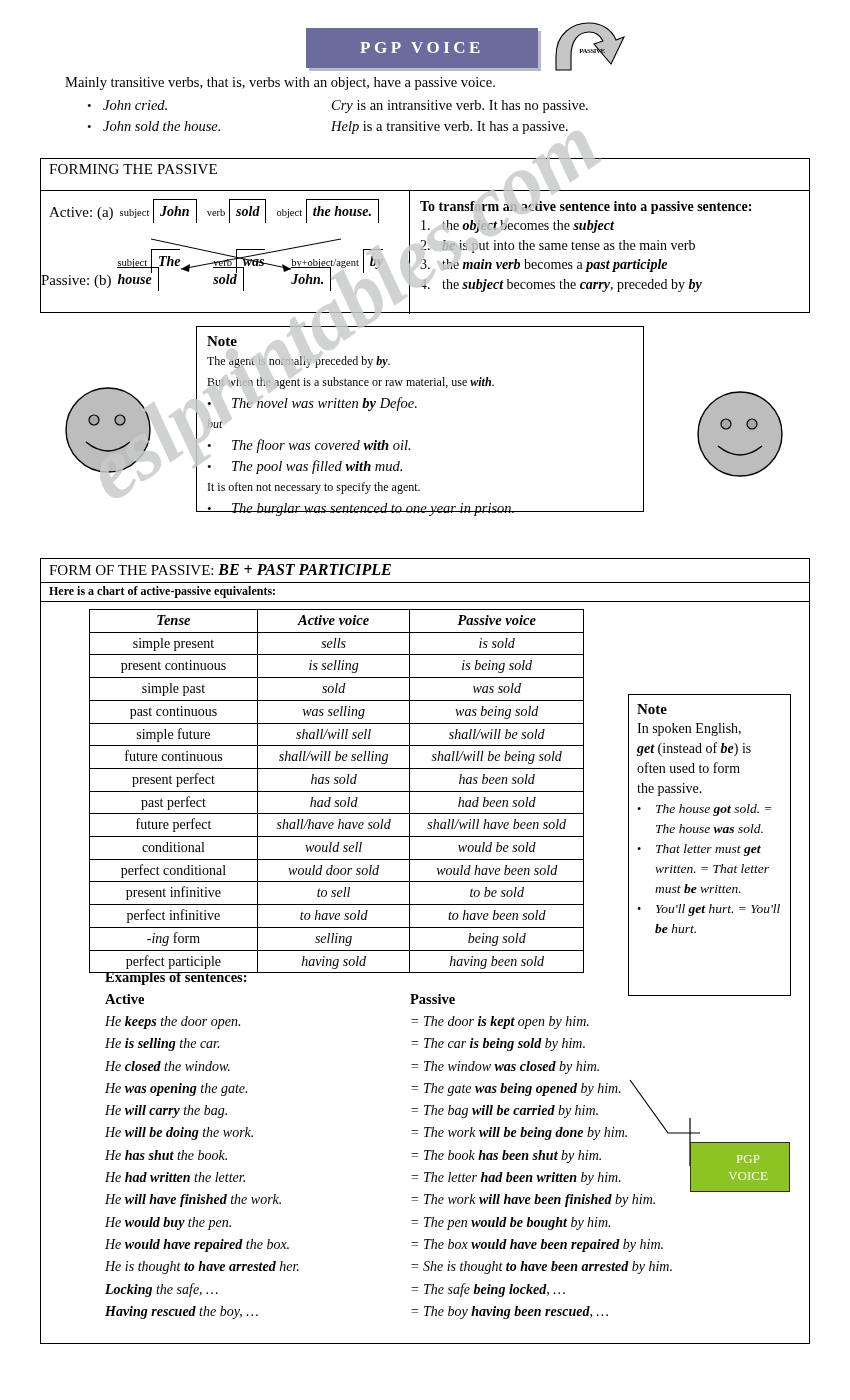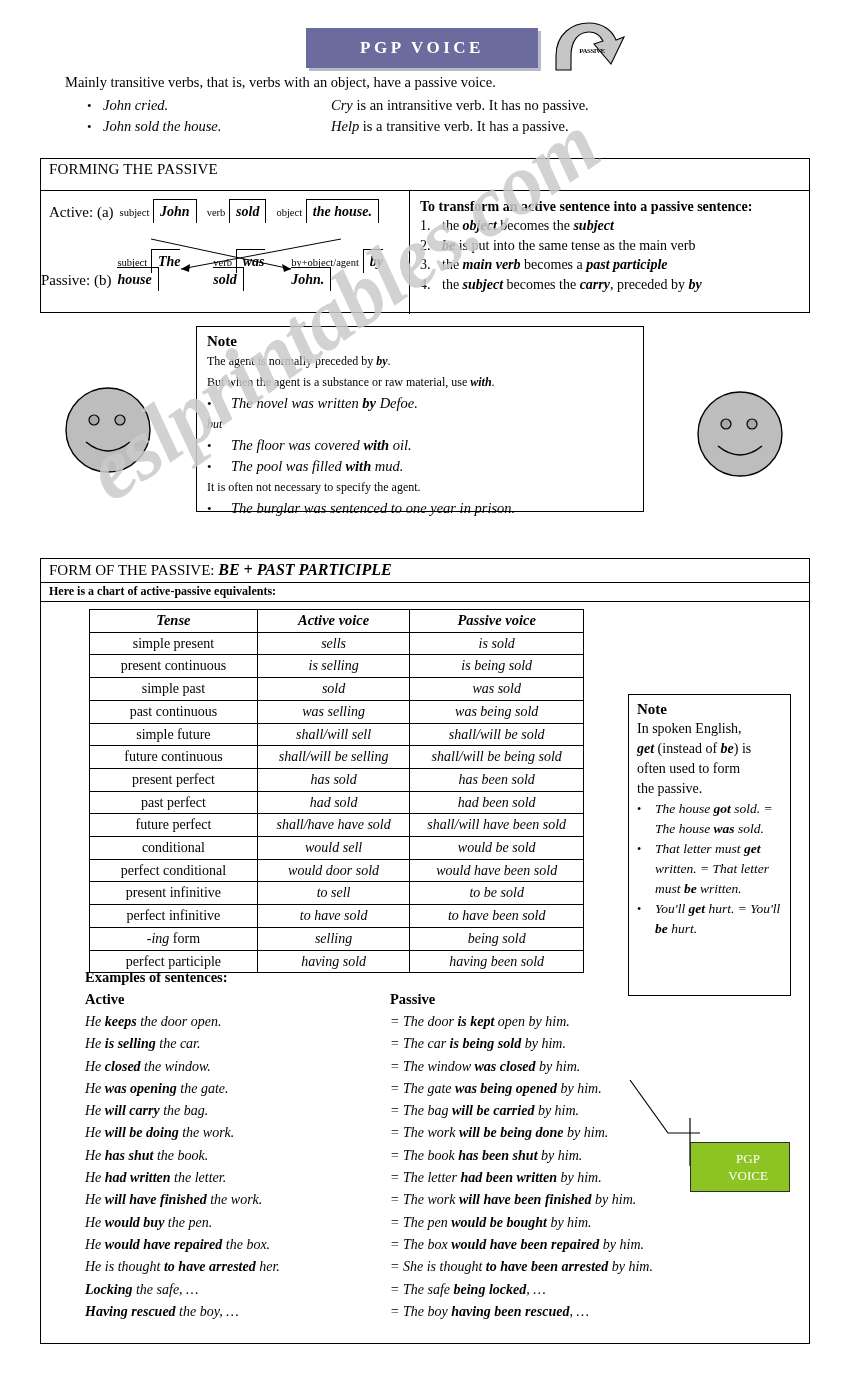--- a/index.html
+++ b/index.html
@@ -206,21 +206,21 @@
     z-index: 22;
     background: #fff;
   }
   .n2-line { font-size: 14px; line-height: 20px; }
   .n2-bullets { margin: 0; padding: 0; list-style: none; }
   .n2-bullets li { display: flex; font-size: 13.5px; line-height: 20px; font-style: italic; }
   .n2-dot { width: 18px; flex: none; font-style: normal; font-size: 12px; }
   
   .examples {
     position: absolute;
-    left: 44px;
+    left: 64px;
     top: 408px;
     width: 700px;
     font-size: 14px;
   }
   .ex-title { font-weight: bold; font-size: 14.5px; line-height: 21px; }
   .ex-head { display: flex; font-weight: bold; font-size: 14.5px; line-height: 23px; }
   .ex-row { display: flex; line-height: 22.3px; font-style: italic; }
   .ex-a { width: 305px; flex: none; }
   .ex-p { flex: 1; }
   

